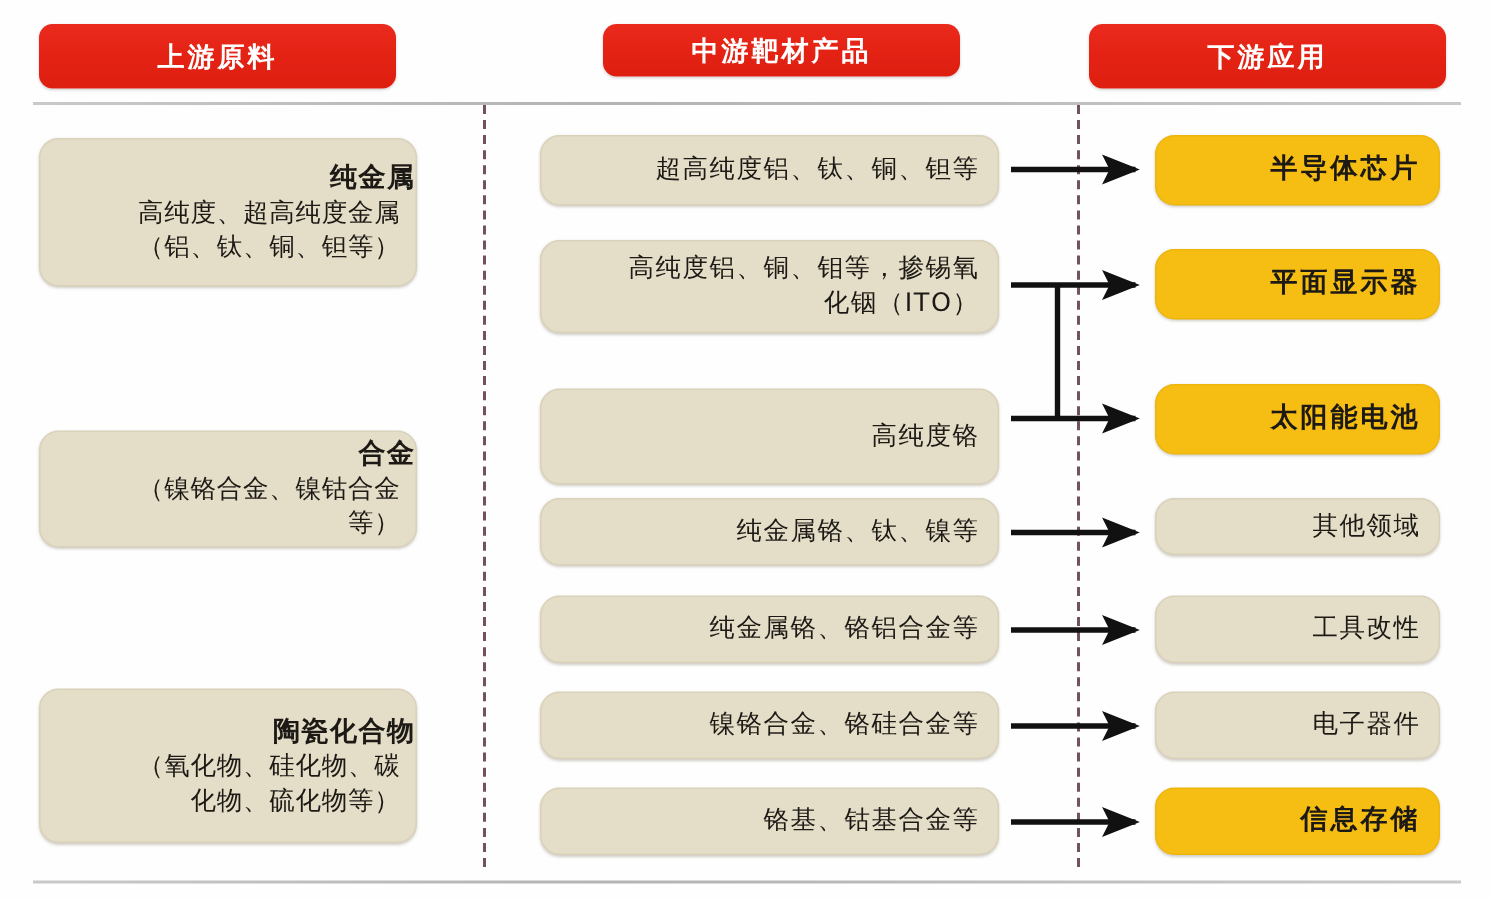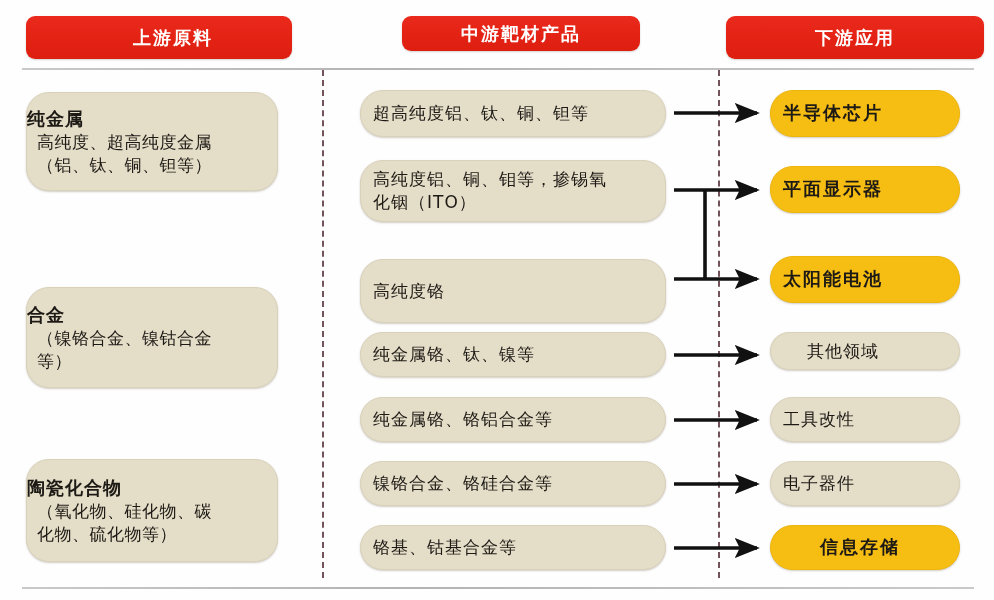--- a/index.html
+++ b/index.html
@@ -28,23 +28,23 @@
     align-items: center;
     justify-content: center;
     background: linear-gradient(180deg, #ea2a1c 0%, #e32214 55%, #dd1f10 100%);
     color: #ffffff;
     border-radius: 9px;
     font-size: 18px;
     font-weight: 700;
     letter-spacing: 2px;
     box-shadow: 0 1px 2px rgba(0,0,0,0.18);
   }
-  .header-pill.hp1 { left: 26px;  top: 16px; width: 238px; height: 43px; padding-left: 28px; }
+  .header-pill.hp1 { left: 26px;  top: 16px; width: 238px; height: 43px; }
   .header-pill.hp2 { left: 402px; top: 16px; width: 238px; height: 35px; }
-  .header-pill.hp3 { left: 726px; top: 16px; width: 258px; height: 43px; }
+  .header-pill.hp3 { left: 726px; top: 16px; width: 238px; height: 43px; }
 
   
   .hrule {
     position: absolute;
     left: 22px;
     width: 952px;
     height: 2px;
     background: linear-gradient(90deg,#c9c9c9 0%, #b3b3b3 40%, #c9c9c9 100%);
   }
   .hrule.top    { top: 68px; }
@@ -59,24 +59,24 @@
     opacity: 0.95;
   }
   .vdash.v1 { left: 322px; }
   .vdash.v2 { left: 718px; }
 
   
   .node {
     position: absolute;
     display: flex;
     flex-direction: column;
-    align-items: flex-start;
+    align-items: flex-end;
     justify-content: center;
     box-sizing: border-box;
-    border-radius: 23px;
+    border-radius: 13px;
     color: #1d1a16;
     text-align: center;
     line-height: 1.34;
     box-shadow: 0 1px 2px rgba(90,78,55,0.28);
   }
   .node.beige {
     background: #e4ddc7;
     border: 1px solid #d9d1ba;
   }
   .node.amber {
@@ -100,21 +100,21 @@
   }
   .node.amber .single {
     font-weight: 700;
     letter-spacing: 2px;
     font-size: 18px;
   }
 
   
   .up-box  { left: 26px;  width: 252px; }
   .up1 { top: 92px;  height: 99px; }
-  .up2 { top: 287px; height: 101px; }
+  .up2 { top: 287px; height: 78px; }
   .up3 { top: 459px; height: 103px; }
 
   
   .mid-box { left: 360px; width: 306px; }
   .m1 { top: 90px;  height: 47px; }
   .m2 { top: 160px; height: 62px; }
   .m3 { top: 247px; height: 64px; margin-top: 12px; }
   .m4 { top: 332px; height: 45px; }
   .m5 { top: 397px; height: 45px; }
   .m6 { top: 461px; height: 45px; }

